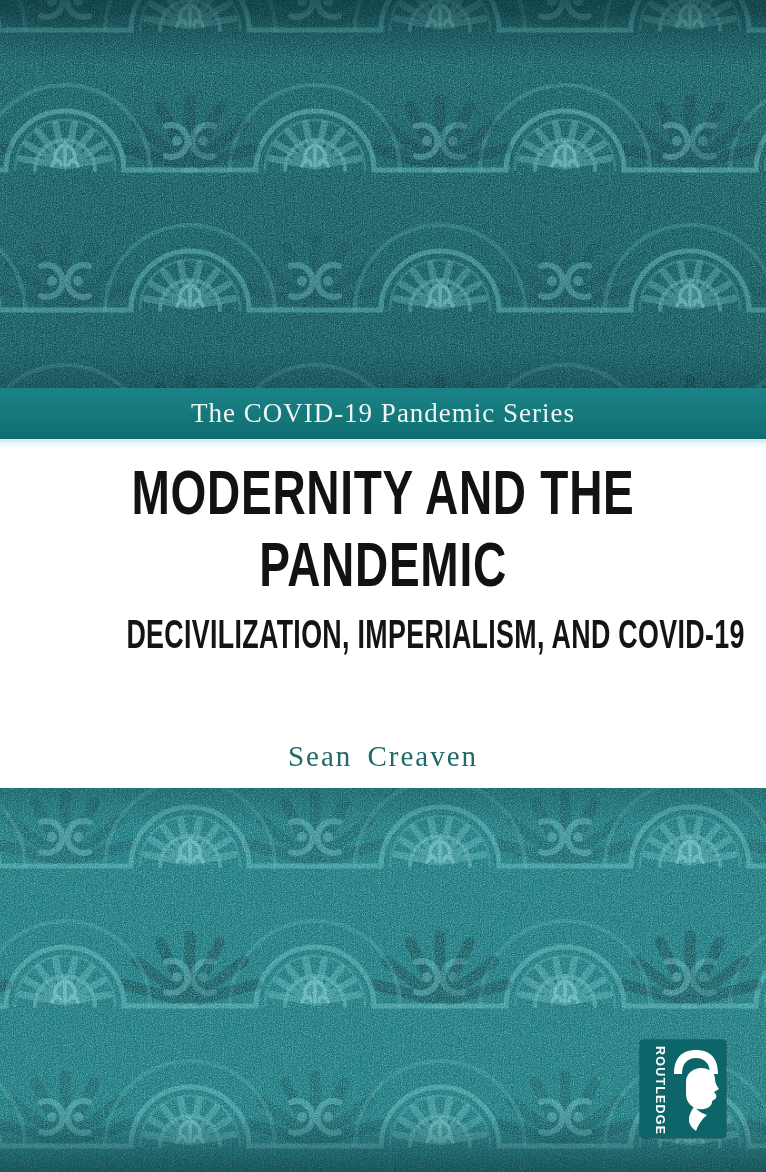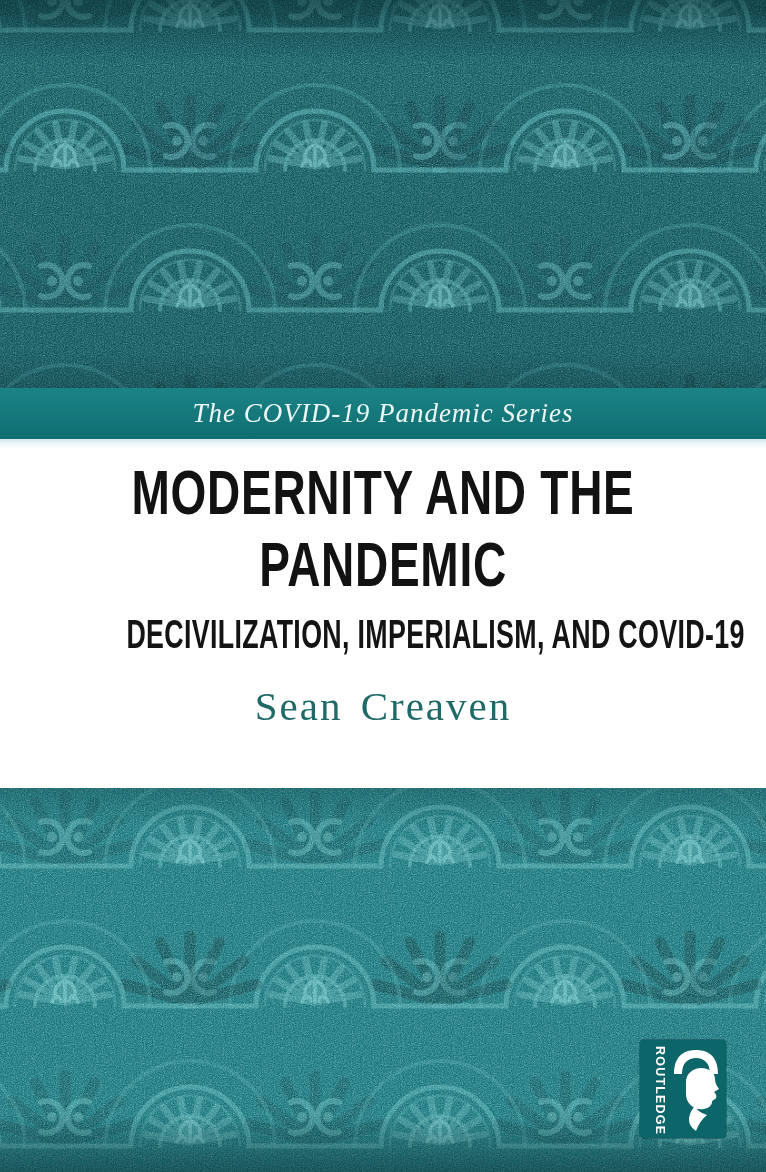--- a/index.html
+++ b/index.html
@@ -15,21 +15,21 @@
   #pat-top{top:0;}
   #pat-bottom{top:788px;}
 
   .series-band{
     position:absolute;left:0;top:388px;width:766px;height:51px;
     background:linear-gradient(180deg,#1b8386 0%,#15787b 55%,#0f6d71 100%);
     border-bottom:3px solid #d9ecef;
     display:flex;align-items:center;justify-content:center;
     color:#eef7f6;
     font-family:"Liberation Serif", serif;
-    font-style:italic;font-size:27px;letter-spacing:1px;
+    font-size:27px;letter-spacing:1px;
   }
 
   .white-field{
     position:absolute;left:0;top:442px;width:766px;height:346px;
     background:linear-gradient(180deg,#e9f3f5 0px,#ffffff 7px);
   }
 
   .title{
     position:absolute;left:0;right:0;top:456px;
     text-align:center;
@@ -40,24 +40,24 @@
   }
   .subtitle{
     position:absolute;left:0;right:0;top:608px;
     text-align:center;
     font-weight:bold;font-size:40px;line-height:52px;
     color:#141414;letter-spacing:.5px;
     transform:scaleX(.67);transform-origin:center;
     white-space:nowrap;
   }
   .author{
-    position:absolute;left:0;right:0;top:678px;
+    position:absolute;left:0;right:0;top:728px;
     text-align:center;
     font-family:"Liberation Serif", serif;
-    font-size:41px;line-height:56px;
+    font-size:29px;line-height:56px;
     color:#1f6a68;letter-spacing:2px;word-spacing:6px;
   }
 
   .logo{
     position:absolute;left:640px;top:1040px;width:86px;height:98px;
     background:#0c6568;border-radius:4px;
     box-shadow:0 0 0 1px rgba(4,45,48,.35);
   }
   .logo-text{
     position:absolute;left:27px;top:6px;

